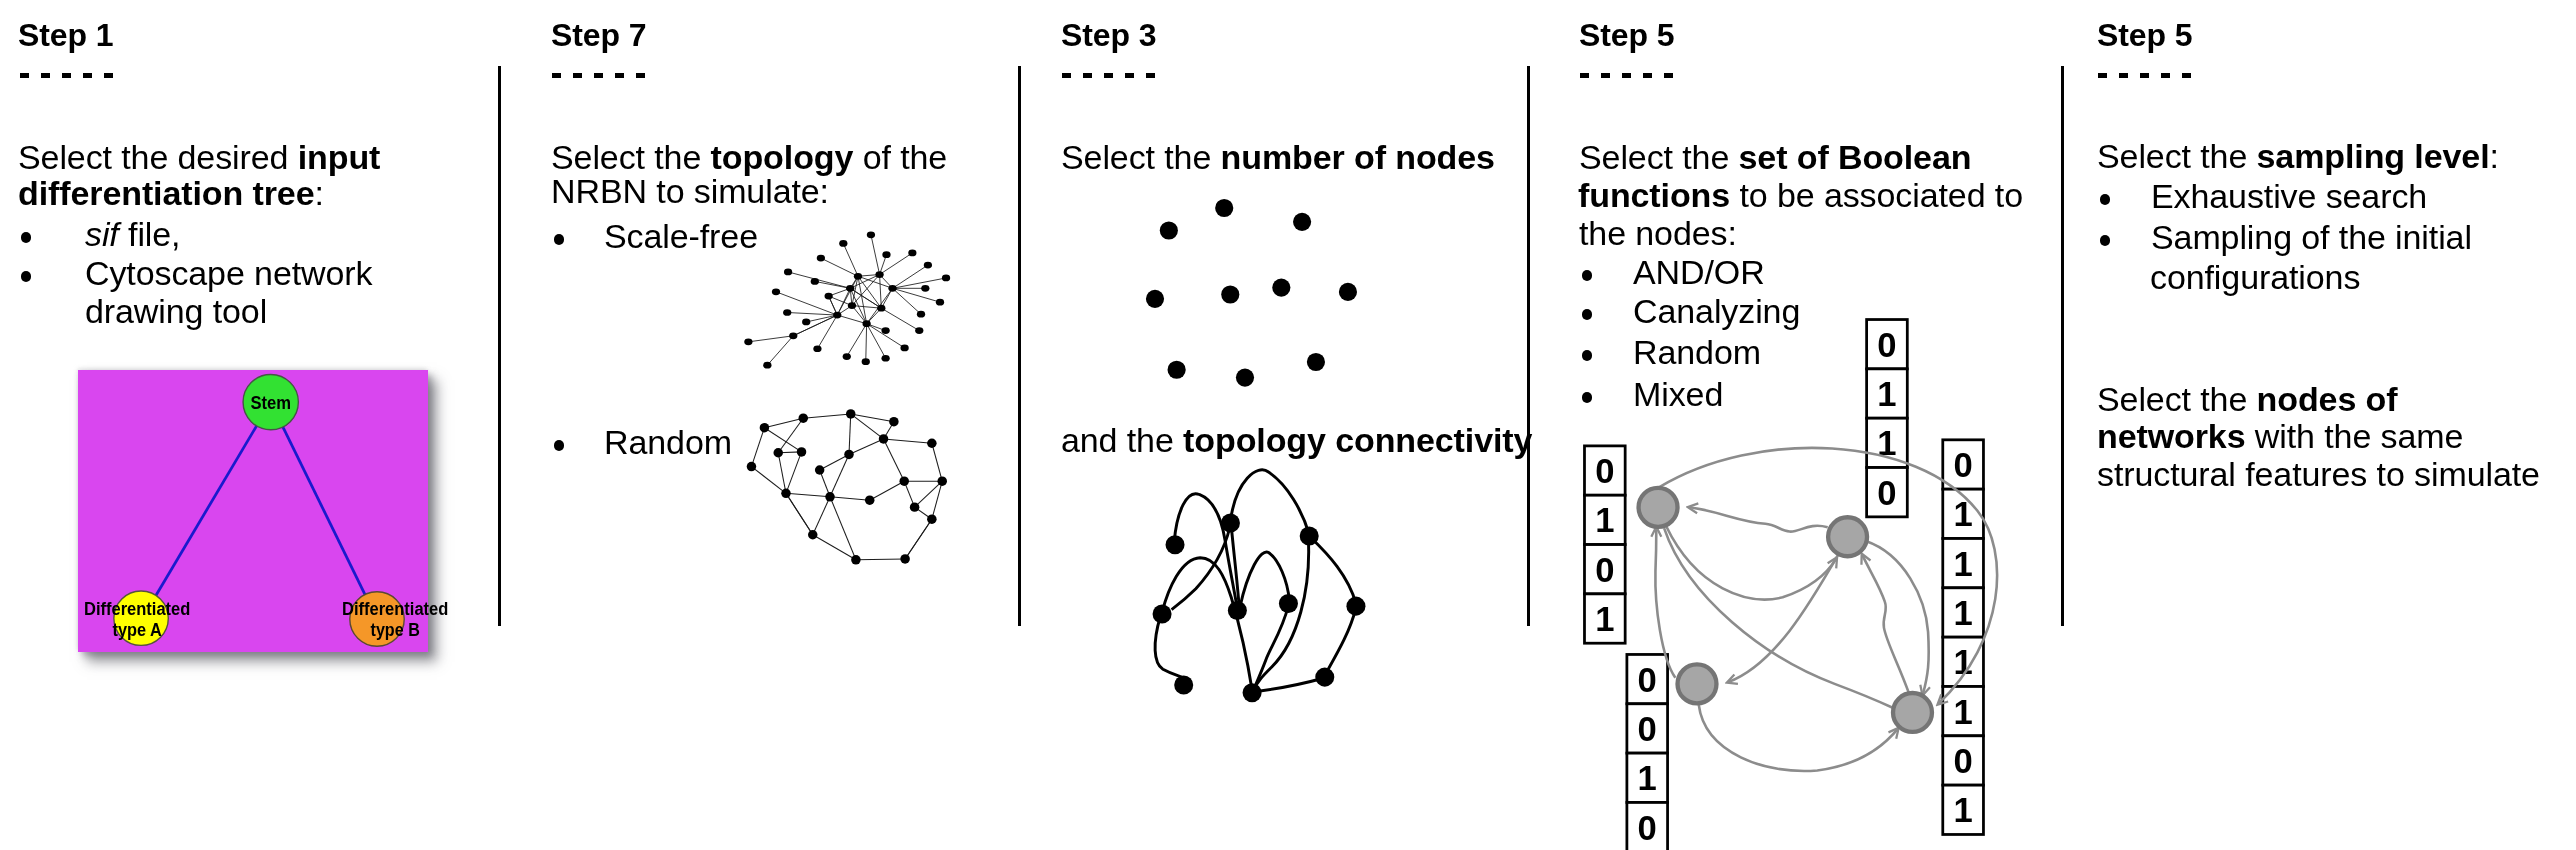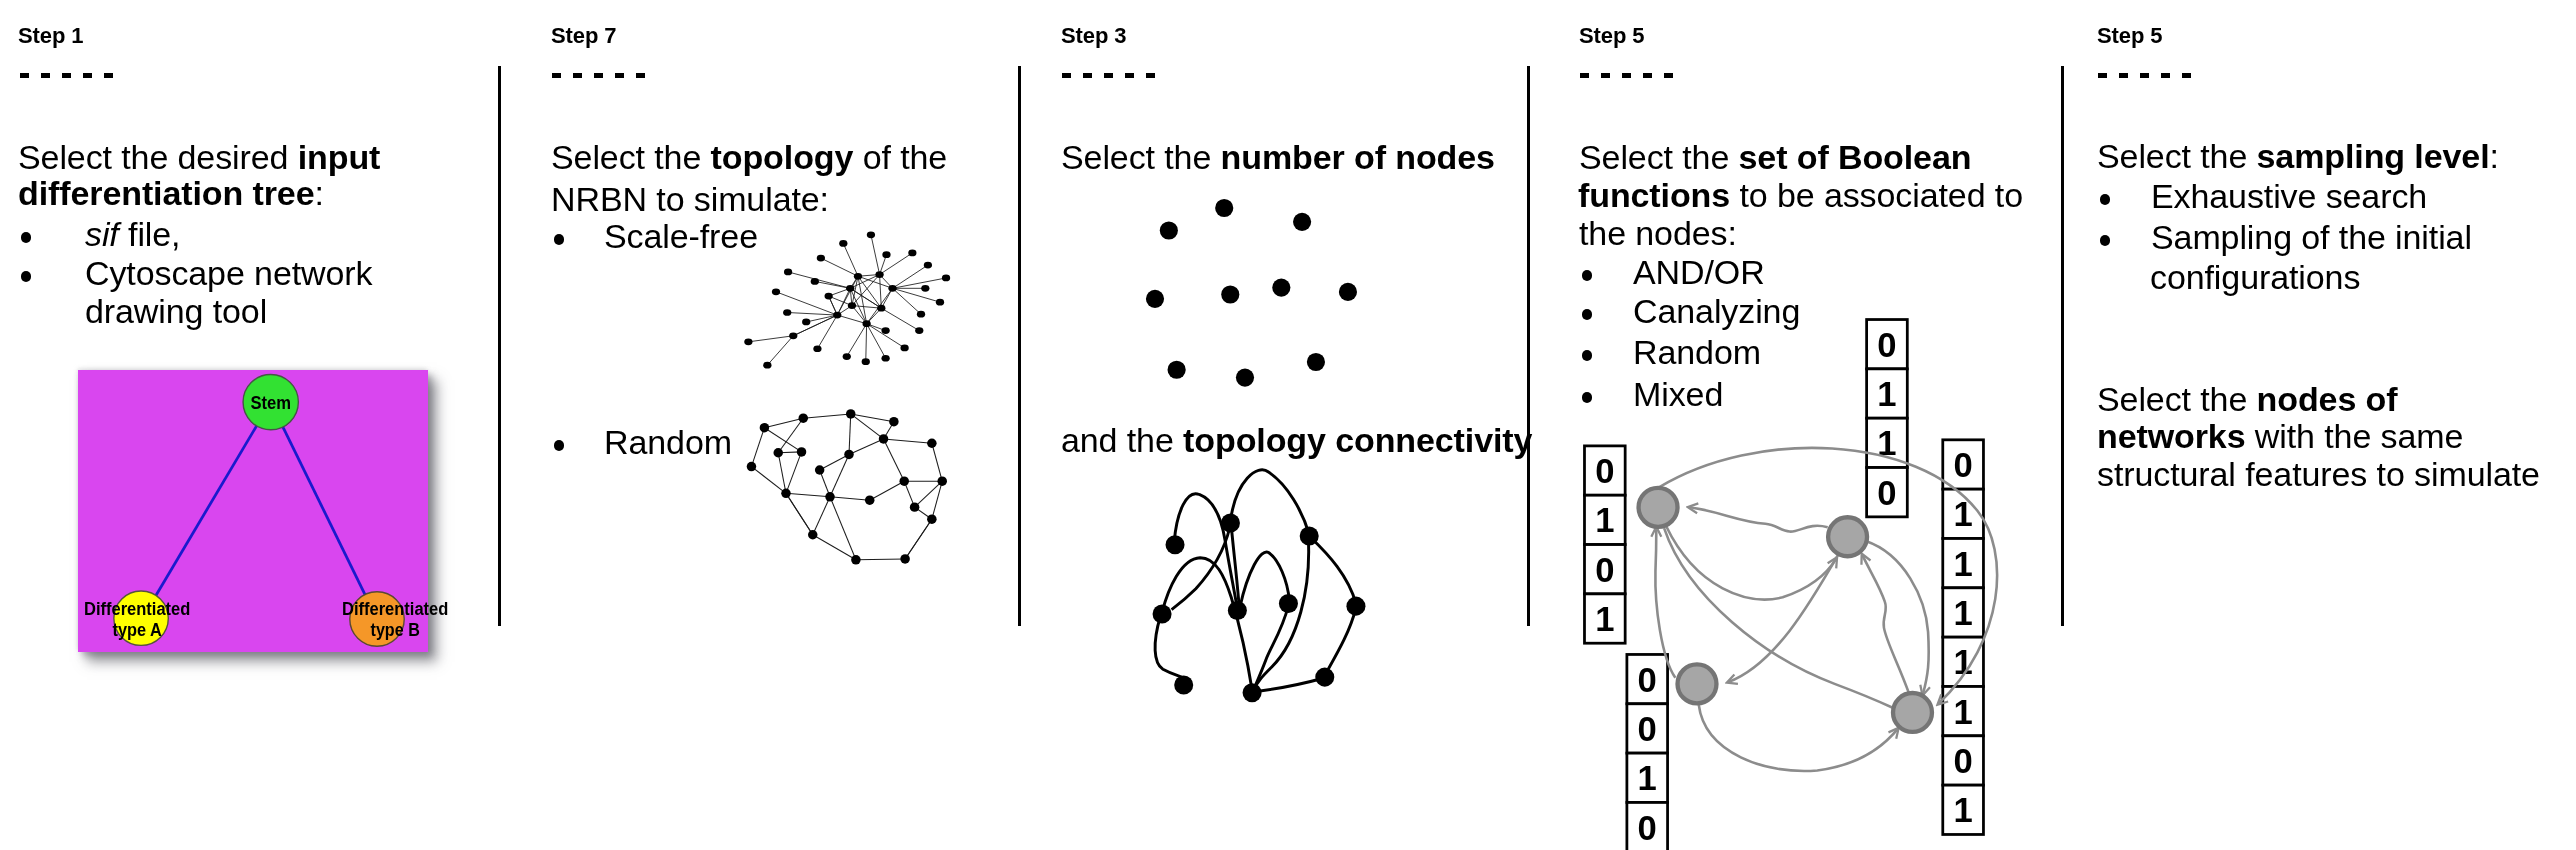--- a/index.html
+++ b/index.html
@@ -1,15 +1,15 @@
 <!DOCTYPE html>
 <html style="font-size:14px"><head><meta charset="utf-8"><style>
 *{margin:0;padding:0;box-sizing:border-box}
 html,body{width:2576px;height:851px;background:#fff;font-family:"Liberation Sans",sans-serif;position:relative;overflow:hidden}
-.step{position:absolute;top:15.6px;font-weight:bold;font-size:22px;line-height:39px;color:#000;letter-spacing:-0.1px}
+.step{position:absolute;top:15.6px;font-weight:bold;font-size:32px;line-height:39px;color:#000;letter-spacing:-0.1px}
 .dash{position:absolute;width:93px;height:5.2px;background:repeating-linear-gradient(90deg,#000 0 8.7px,transparent 8.7px 21px)}
 .body{position:absolute;font-size:34px;line-height:39px;color:#000;white-space:nowrap;letter-spacing:-0.1px}
 .vline{position:absolute;top:66px;width:2.6px;height:560px;background:#000}
 b{font-weight:bold}
 svg{position:absolute;overflow:visible}
 .bdot{display:inline-block;width:10.4px;height:10.4px;border-radius:50%;background:#000;position:relative;top:-3.5px}
 </style></head>
 <body>
 <div class="step" style="left:18px">Step 1</div>
 <div class="step" style="left:551px">Step 7</div>
@@ -24,21 +24,21 @@
 <div class="vline" style="left:498px"></div>
 <div class="vline" style="left:1018px"></div>
 <div class="vline" style="left:1527px"></div>
 <div class="vline" style="left:2061px"></div>
 <div class="body" style="left:18px;top:138px">Select the desired <b>input</b></div>
 <div class="body" style="left:18px;top:174px"><b>differentiation tree</b>:</div>
 <div class="body" style="left:18px;top:215px"><span style="display:inline-block;width:67px"><span class="bdot" style="margin-left:2.6px"></span></span><i>sif</i> file,</div>
 <div class="body" style="left:18px;top:254px"><span style="display:inline-block;width:67px"><span class="bdot" style="margin-left:2.6px"></span></span>Cytoscape network</div>
 <div class="body" style="left:85px;top:292px">drawing tool</div>
 <div class="body" style="left:551px;top:138px">Select the <b>topology</b> of the</div>
-<div class="body" style="left:551px;top:180px">NRBN to simulate:</div>
+<div class="body" style="left:551px;top:172px">NRBN to simulate:</div>
 <div class="body" style="left:551px;top:217px"><span style="display:inline-block;width:53px"><span class="bdot" style="margin-left:2.6px"></span></span>Scale-free</div>
 <div class="body" style="left:551px;top:423px"><span style="display:inline-block;width:53px"><span class="bdot" style="margin-left:2.6px"></span></span>Random</div>
 <div class="body" style="left:1061px;top:138px">Select the <b>number of nodes</b></div>
 <div class="body" style="left:1061px;top:421px">and the <b>topology connectivity</b></div>
 <div class="body" style="left:1579px;top:138px">Select the <b>set of Boolean</b></div>
 <div class="body" style="left:1578px;top:176px"><b>functions</b> to be associated to</div>
 <div class="body" style="left:1579px;top:214px">the nodes:</div>
 <div class="body" style="left:1579px;top:253px"><span style="display:inline-block;width:54px"><span class="bdot" style="margin-left:2.6px"></span></span>AND/OR</div>
 <div class="body" style="left:1579px;top:292px"><span style="display:inline-block;width:54px"><span class="bdot" style="margin-left:2.6px"></span></span>Canalyzing</div>
 <div class="body" style="left:1579px;top:333px"><span style="display:inline-block;width:54px"><span class="bdot" style="margin-left:2.6px"></span></span>Random</div>

